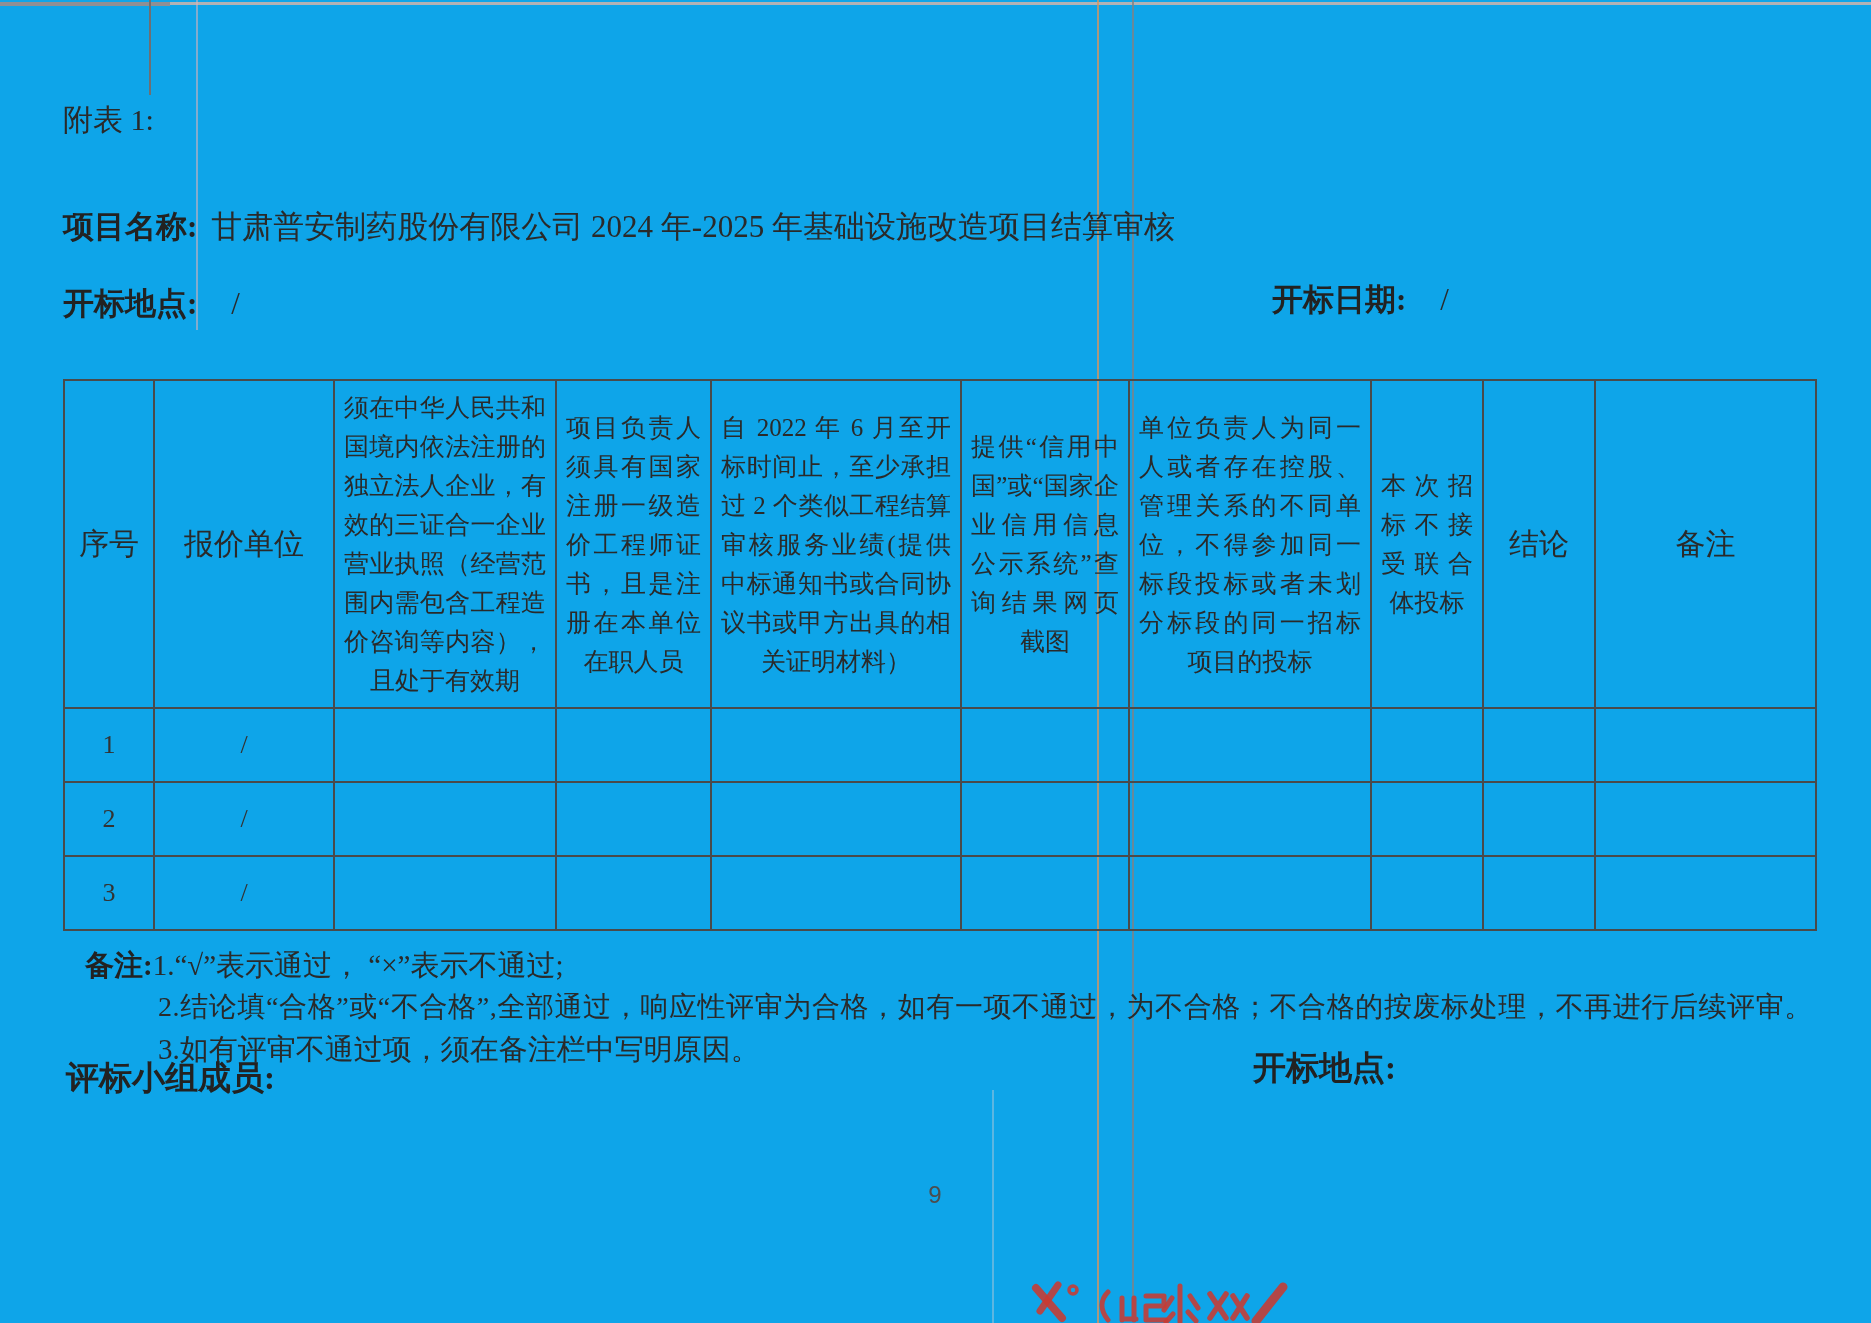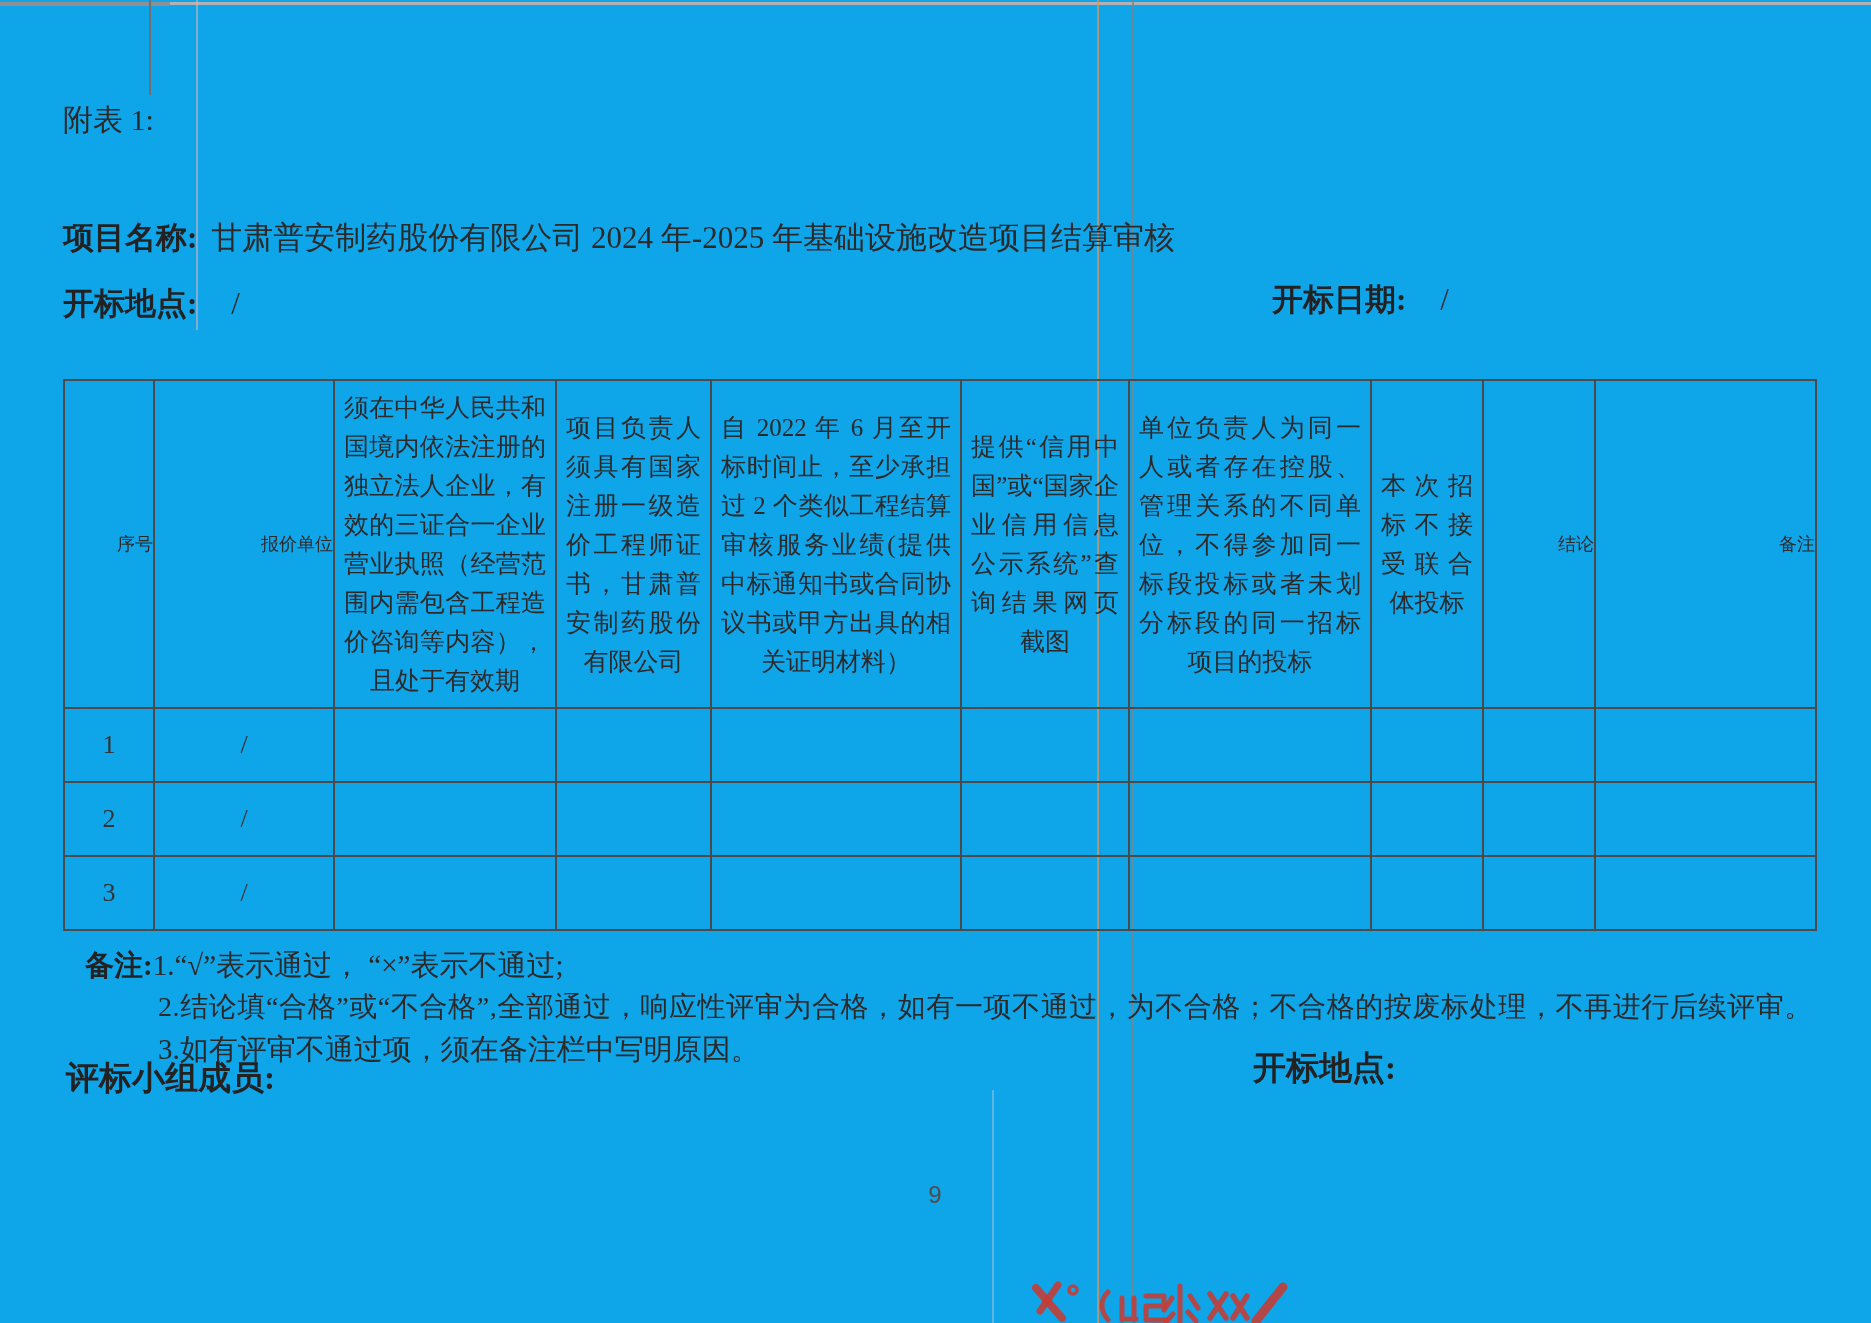--- a/index.html
+++ b/index.html
@@ -19,41 +19,41 @@
   .scan-pink { position:absolute; left:196px; top:0; width:2px; height:330px; background:rgba(228,178,184,0.55); }
   .scan-crease-orange { position:absolute; left:1097px; top:0; width:2px; height:1323px; background:rgba(223,148,88,0.75); }
   .scan-crease-gray { position:absolute; left:1132px; top:0; width:2px; height:1311px; background:rgba(128,130,134,0.8); }
   .scan-blue { position:absolute; left:992px; top:1090px; width:2px; height:233px; background:rgba(188,204,214,0.45); }
 
   
   .appendix { position:absolute; left:63px; top:100px; font-size:30px; }
   .doc-title { position:absolute; left:0; top:138px; width:100%; text-align:center;
                font-size:48px; font-weight:bold; letter-spacing:5px; color:#1f1f1f; }
   .meta-row { position:absolute; font-size:31px; white-space:nowrap; }
-  .meta-project { left:63px; top:217px;text-align:right; }
+  .meta-project { left:63px; top:206px;text-align:right; }
   .meta-location { left:63px; top:283px; }
   .meta-date { left:1272px; top:279px; }
   .meta-label { font-weight:bold; color:#222; }
   .meta-value { margin-left:14px; }
   .slash-value { margin-left:34px; }
 
   
   table.qtable {
     position:absolute; left:63px; top:379px;
     width:1752px; border-collapse:collapse; table-layout:fixed;
   }
   .qtable th, .qtable td {
     border:2px solid #4a4a4a;
     font-weight:normal;
     vertical-align:middle;
     overflow:hidden;
   }
   .qtable thead tr { height:328px; }
   .qtable tbody tr { height:74px; }
-  th.hshort { font-size:18px; text-align:right; }
+  th.hshort { font-size:30px; text-align:center; }
   th.hlong  { font-size:25px; line-height:39px; padding:6px 9px;
               text-align:justify; text-align-last:center; }
   .qtable td { font-size:26px; text-align:center; color:#333; }
 
   
   .note-line1 { position:absolute; left:85px; top:946px; font-size:29px; white-space:nowrap; }
   .note-line1 .meta-label { margin-right:0; }
   .note-line2 { position:absolute; left:158px; top:988px; font-size:28px; white-space:nowrap; letter-spacing:0.6px; }
   .note-line3 { position:absolute; left:158px; top:1030px; font-size:29px; white-space:nowrap; }
   .sig { position:absolute; font-size:33px; font-weight:bold; color:#222; white-space:nowrap; }
@@ -101,21 +101,21 @@
         <col style="width:242px">
         <col style="width:112px">
         <col style="width:112px">
         <col style="width:221px">
     </colgroup>
     <thead>
       <tr>
         <th class="hshort">序号</th>
         <th class="hshort">报价单位</th>
         <th class="hlong">须在中华人民共和国境内依法注册的独立法人企业，有效的三证合一企业营业执照（经营范围内需包含工程造价咨询等内容），且处于有效期</th>
-        <th class="hlong">项目负责人须具有国家注册一级造价工程师证书，甘肃普安制药股份有限公司</th>
+        <th class="hlong">项目负责人须具有国家注册一级造价工程师证书，且是注册在本单位在职人员</th>
         <th class="hlong">自 2022 年 6 月至开标时间止，至少承担过 2 个类似工程结算审核服务业绩(提供中标通知书或合同协议书或甲方出具的相关证明材料）</th>
         <th class="hlong">提供“信用中国”或“国家企业信用信息公示系统”查询结果网页截图</th>
         <th class="hlong">单位负责人为同一人或者存在控股、管理关系的不同单位，不得参加同一标段投标或者未划分标段的同一招标项目的投标</th>
         <th class="hlong">本次招标不接受联合体投标</th>
         <th class="hshort">结论</th>
         <th class="hshort">备注</th>
       </tr>
     </thead>
     <tbody>
       <tr>

